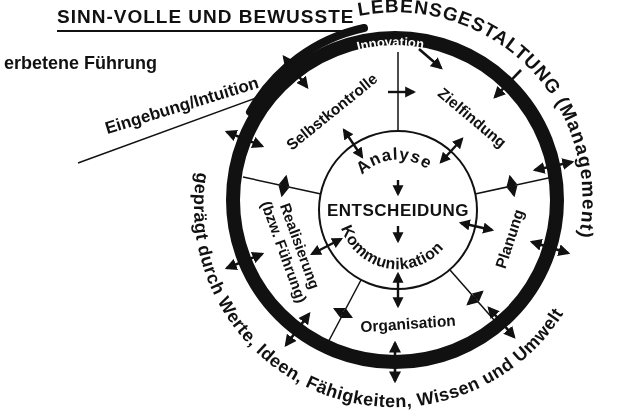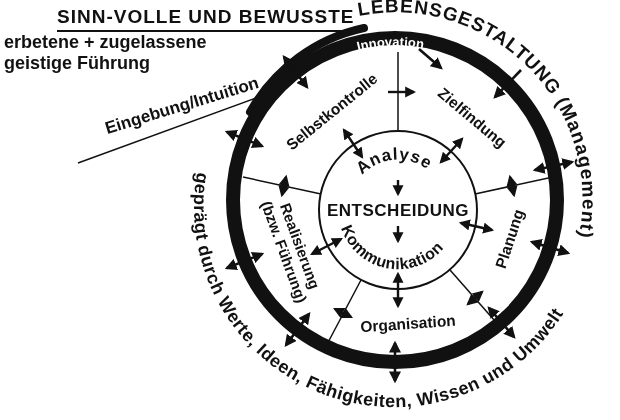--- a/index.html
+++ b/index.html
@@ -108,22 +108,21 @@
     <text font-size="17" letter-spacing="1">
       <textPath href="#arcAnalyse">Analyse</textPath>
     </text>
     <text font-size="16" letter-spacing="0.5">
       <textPath href="#arcKomm">Kommunikation</textPath>
     </text>
     <text x="398" y="216" text-anchor="middle" font-size="17" letter-spacing="0.5">ENTSCHEIDUNG</text>
   </svg>
 
   <div class="lbl" id="main-title">SINN-VOLLE UND BEWUSSTE</div>
-  <div class="lbl" id="note-1">erbetene + zugelassene</div>
-  <div class="lbl" id="note-2">geistige Führung</div>
+  <div class="lbl" id="note-2">erbetene Führung</div>
   <div class="lbl" id="intuition-label">Eingebung/Intuition</div>
 
   <div class="lbl seg" id="seg-selbstkontrolle">Selbstkontrolle</div>
   <div class="lbl seg" id="seg-zielfindung">Zielfindung</div>
   <div class="lbl seg" id="seg-planung">Planung</div>
   <div class="lbl seg" id="seg-organisation">Organisation</div>
   <div class="lbl seg" id="seg-realisierung">
     <div>Realisierung</div>
     <div>(bzw. Führung)</div>
   </div>

